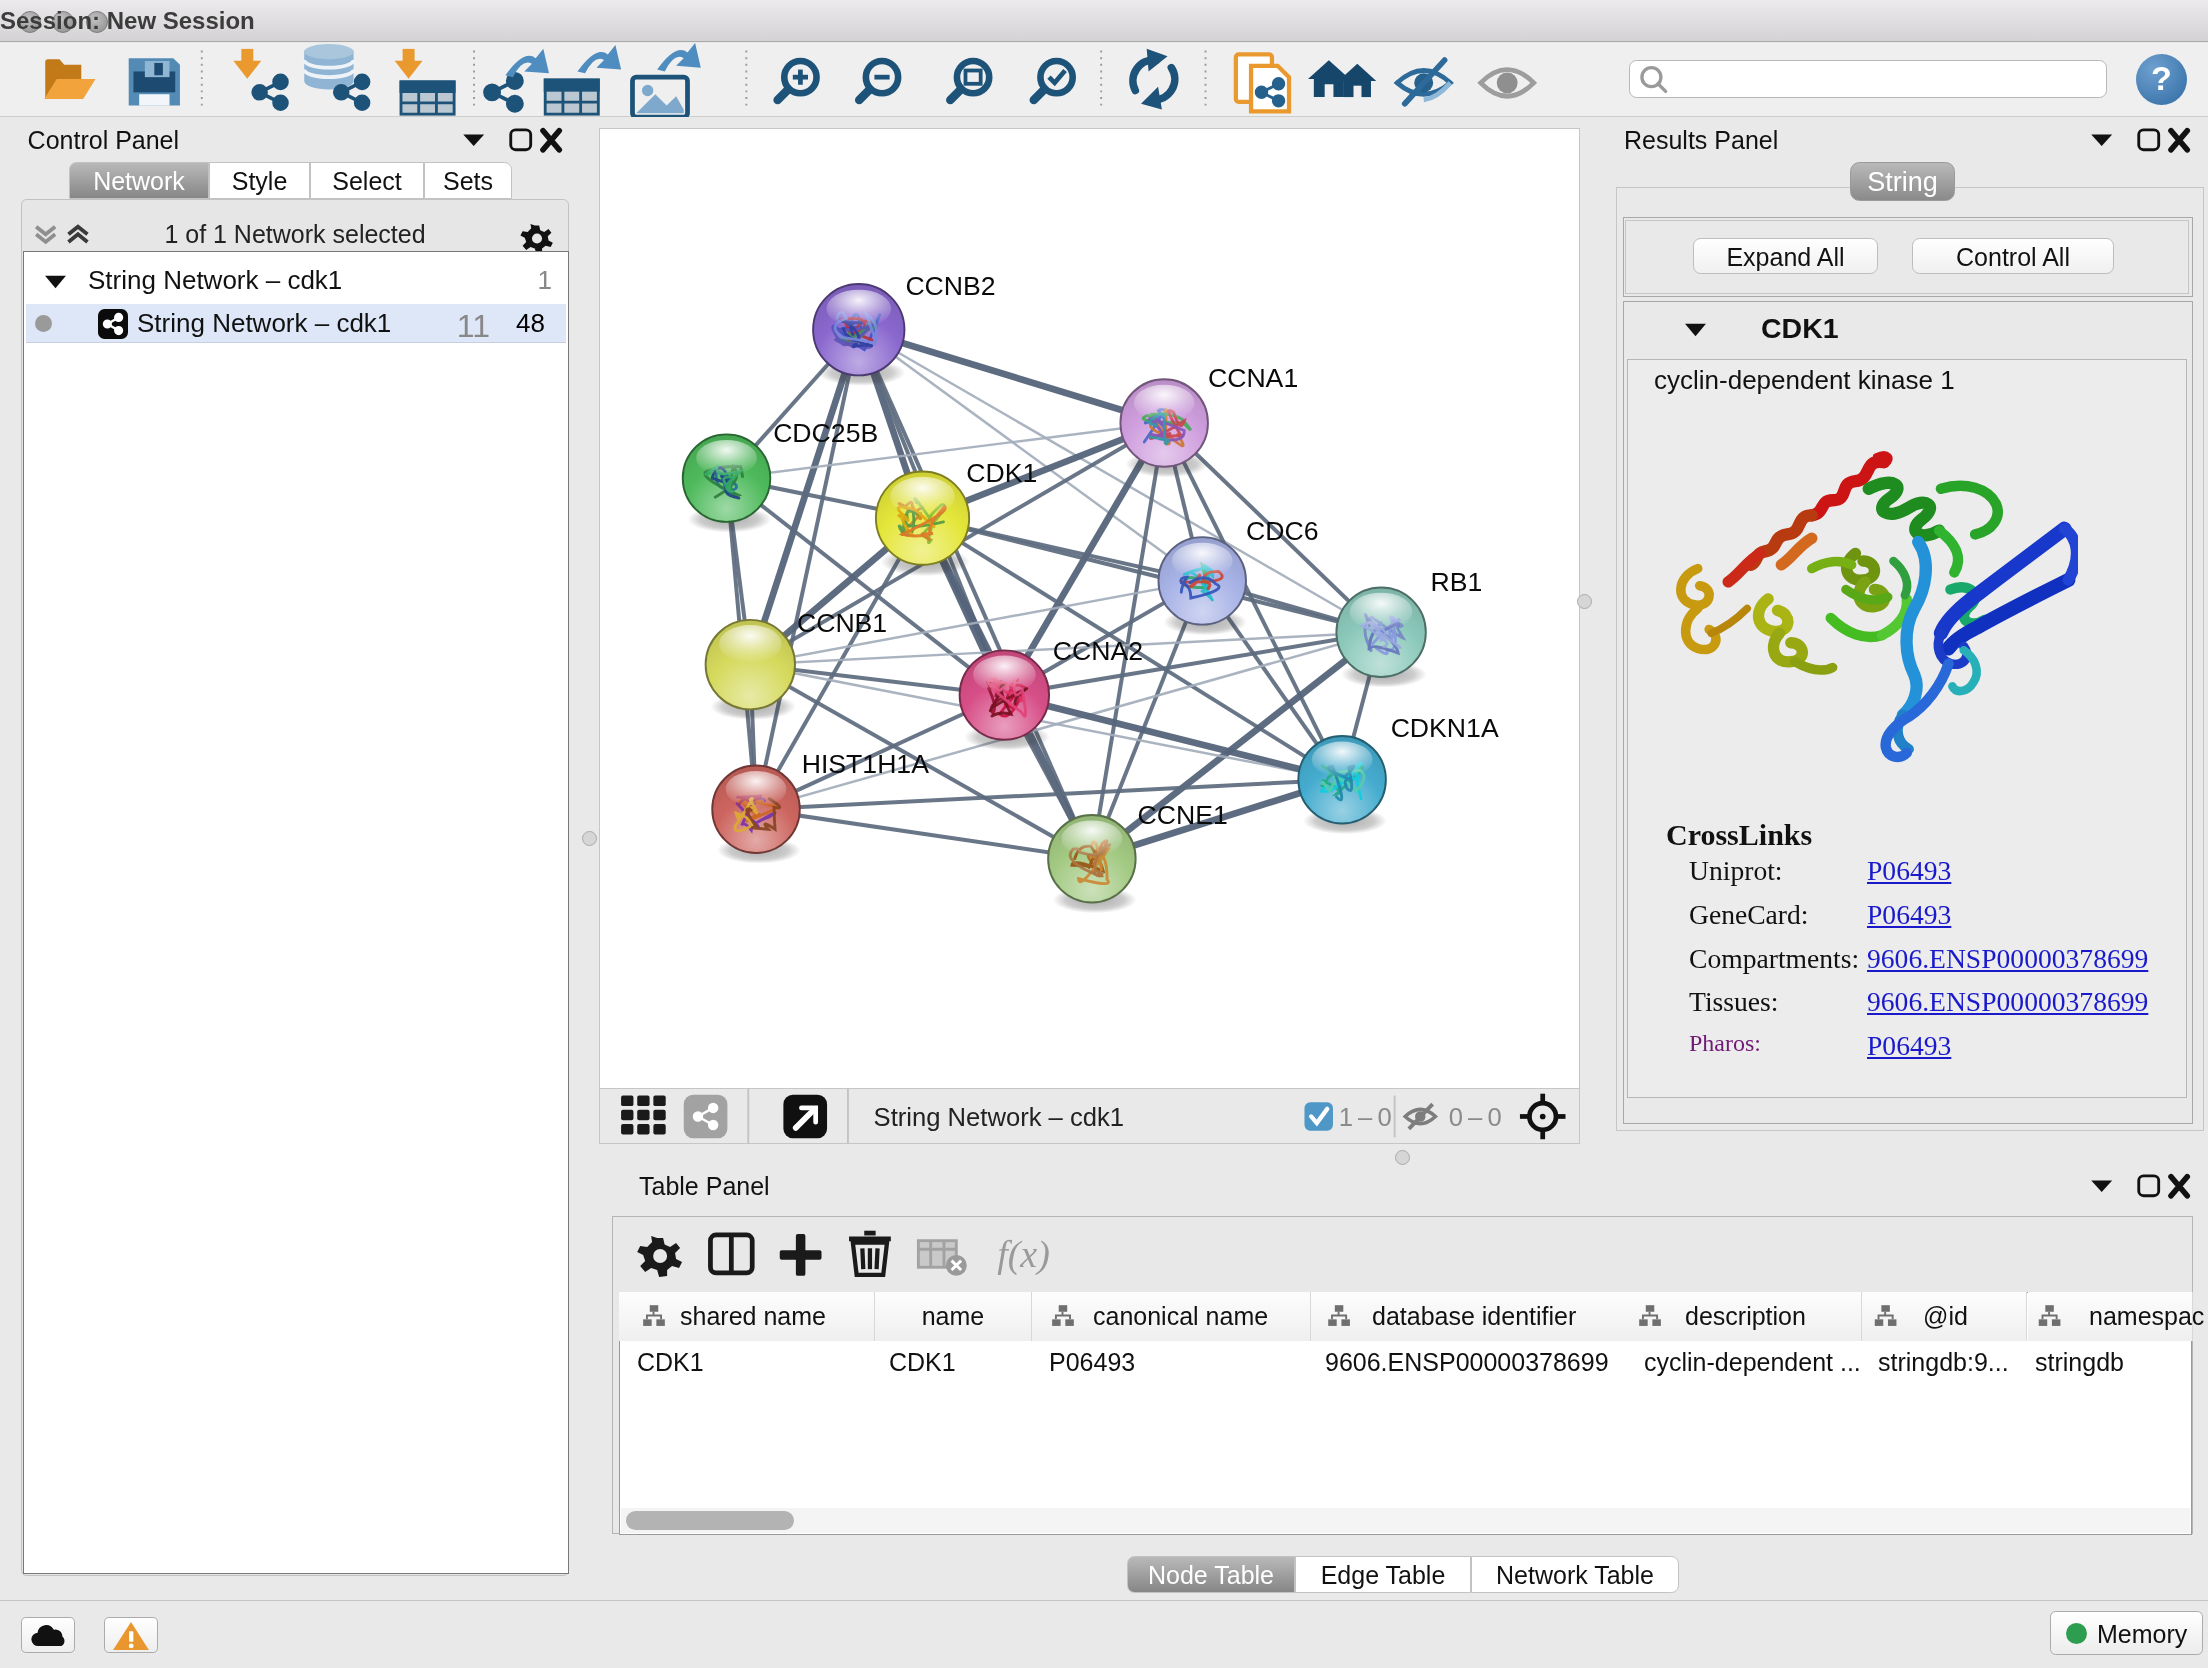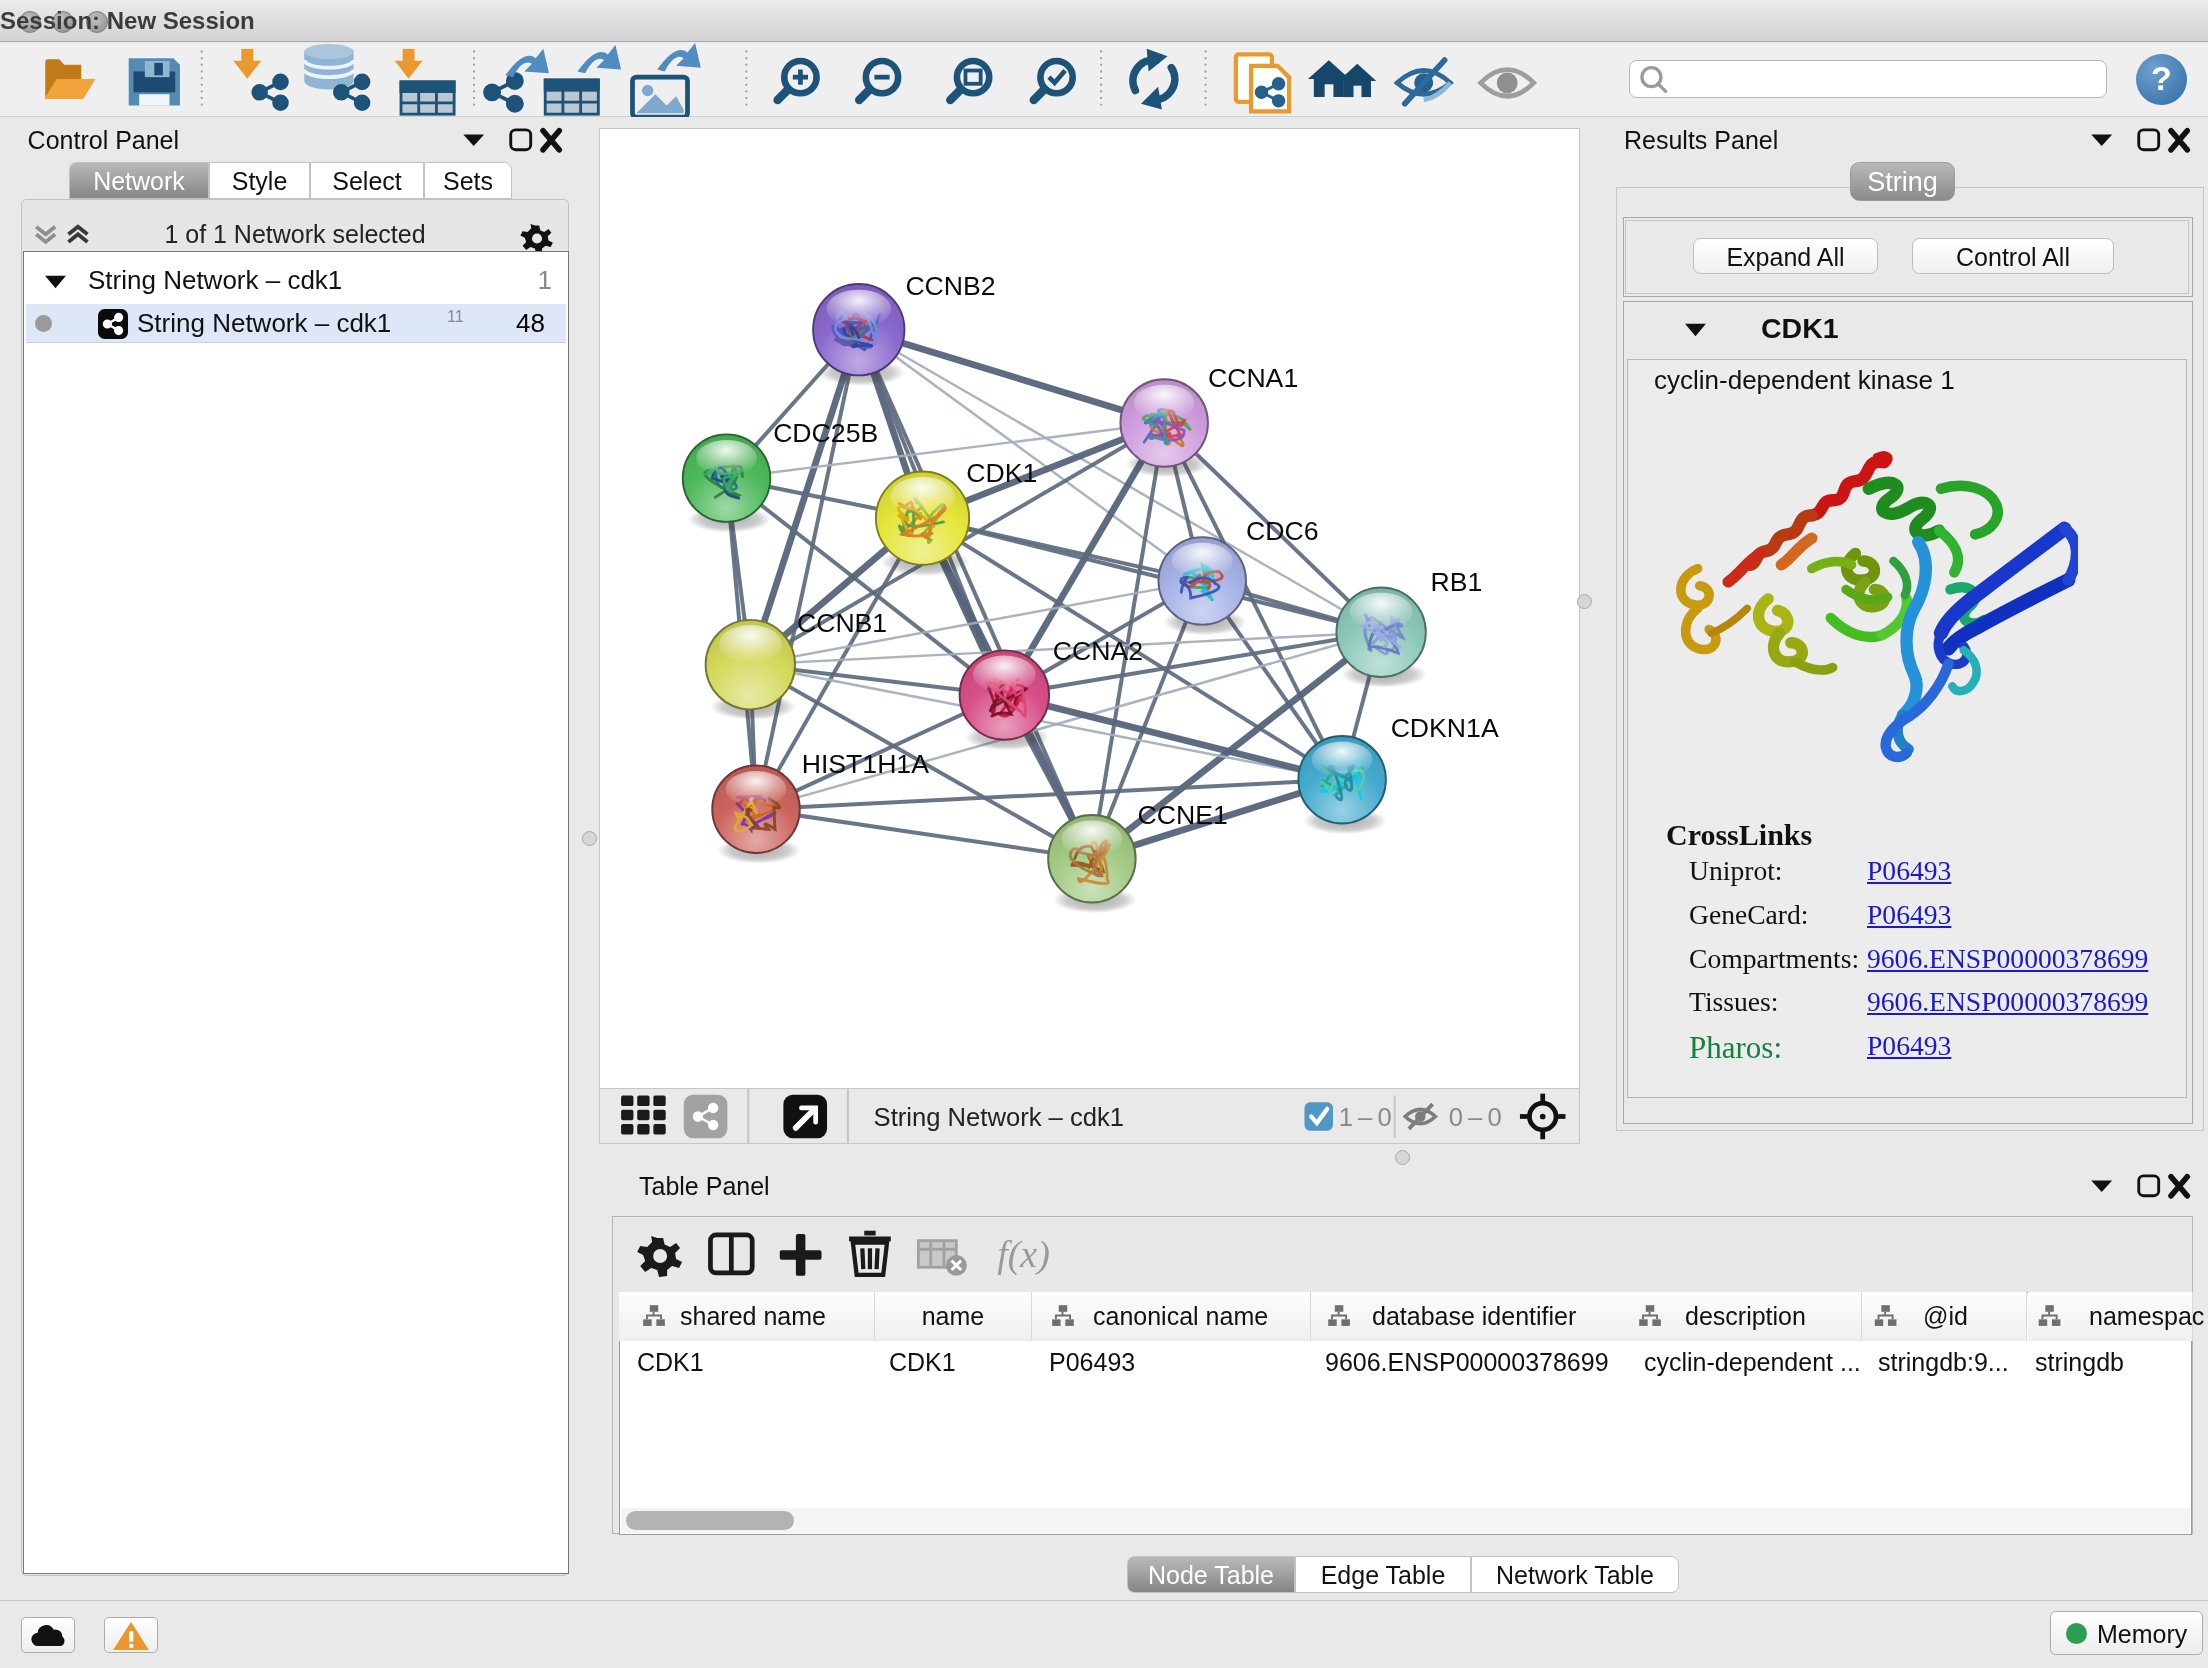--- a/index.html
+++ b/index.html
@@ -226,21 +226,21 @@
       <rect x="0" y="0" width="32" height="32" rx="7" fill="#0b0b0b"></rect>
       <g stroke="#fff" fill="#fff" stroke-width="2.6">
         <line x1="10" y1="16" x2="22" y2="9"></line>
         <line x1="10" y1="16" x2="22" y2="23"></line>
         <circle cx="10" cy="16" r="3.6"></circle>
         <circle cx="22" cy="9" r="3.6"></circle>
         <circle cx="22" cy="23" r="3.6"></circle>
       </g>
     </svg>
     <div class="abs" style="left:137px;top:308px;font-size:26px;color:#111;">String Network – cdk1</div>
-    <div class="abs" style="left:447px;top:308px;width:43px;font-size:16px;color:#888;">11</div>
+    <div class="abs" style="left:447px;top:308px;width:43px;font-size:32px;color:#888;text-align:right;">11</div>
     <div class="abs" style="left:502px;top:308px;width:43px;font-size:26px;color:#000000;text-align:right;">48</div>
     <div id="netcanvas" class="abs"></div>
     <svg class="abs" style="left:599px;top:128px" width="981" height="960" viewBox="0 0 1031 1009">
       <defs>
         <radialGradient id="gCCNB2" cx="50%" cy="85%" r="95%">
           <stop offset="0%" stop-color="#beabe4"></stop>
           <stop offset="50%" stop-color="#8a68ce"></stop>
           <stop offset="88%" stop-color="#7c5db9"></stop>
           <stop offset="100%" stop-color="#5d468c"></stop>
         </radialGradient>
@@ -614,21 +614,21 @@
     </svg>
     <div class="abs serif" style="left:1666px;top:818px;font-size:30px;font-weight:700;color:#111;">CrossLinks</div>
     <div class="abs serif" style="left:1689px;top:855px;font-size:27.6px;color:#111;">Uniprot:</div>
     <div class="abs serif" style="left:1867px;top:855px;font-size:27.6px;"><span class="lk">P06493</span></div>
     <div class="abs serif" style="left:1689px;top:899px;font-size:27.6px;color:#111;">GeneCard:</div>
     <div class="abs serif" style="left:1867px;top:899px;font-size:27.6px;"><span class="lk">P06493</span></div>
     <div class="abs serif" style="left:1689px;top:943px;font-size:27.6px;color:#111;font-family:Liberation Serif, serif;">Compartments:</div>
     <div class="abs serif" style="left:1867px;top:943px;font-size:27.6px;"><span class="lk">9606.ENSP00000378699</span></div>
     <div class="abs serif" style="left:1689px;top:986px;font-size:27.6px;color:#111;">Tissues:</div>
     <div class="abs serif" style="left:1867px;top:986px;font-size:27.6px;"><span class="lk">9606.ENSP00000378699</span></div>
-    <div class="abs serif" style="left:1689px;top:1030px;font-size:31px;color:#15803d;">Pharos:</div>
+    <div class="abs serif" style="left:1689px;top:1030px;font-size:24px;color:#701a75;">Pharos:</div>
     <div class="abs serif" style="left:1867px;top:1030px;font-size:27.6px;"><span class="lk">P06493</span></div>
     <div class="abs ptitle" style="left:639px;top:1172px;">Table Panel</div>
     <svg class="abs" style="left:2091px;top:1172px" width="105" height="28.5" viewBox="0 0 110 30">
       <path d="M0,9 L22,9 L11,21 Z" fill="#111"></path>
       <rect x="50" y="4" width="21" height="21" rx="5" fill="none" stroke="#111" stroke-width="3"></rect>
       <path d="M84,5 L101,25 M101,5 L84,25" stroke="#111" stroke-width="6" stroke-linecap="round"></path>
     </svg>
     <div id="tpbox" class="abs"></div>
     <svg class="abs" style="left:612px;top:1216px" width="476" height="75" viewBox="0 0 500 79">
       <g transform="translate(50,40) scale(1.05)">

